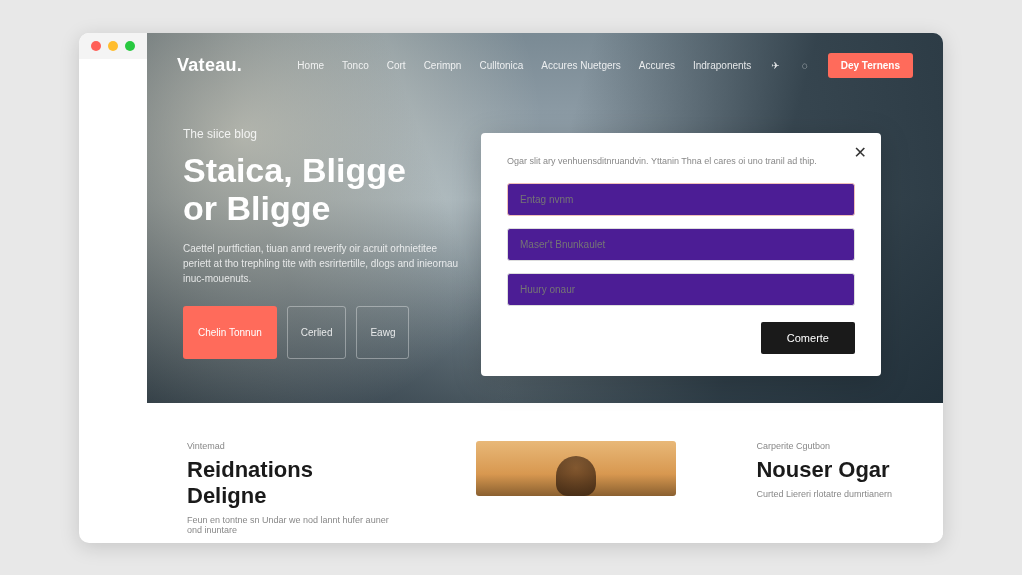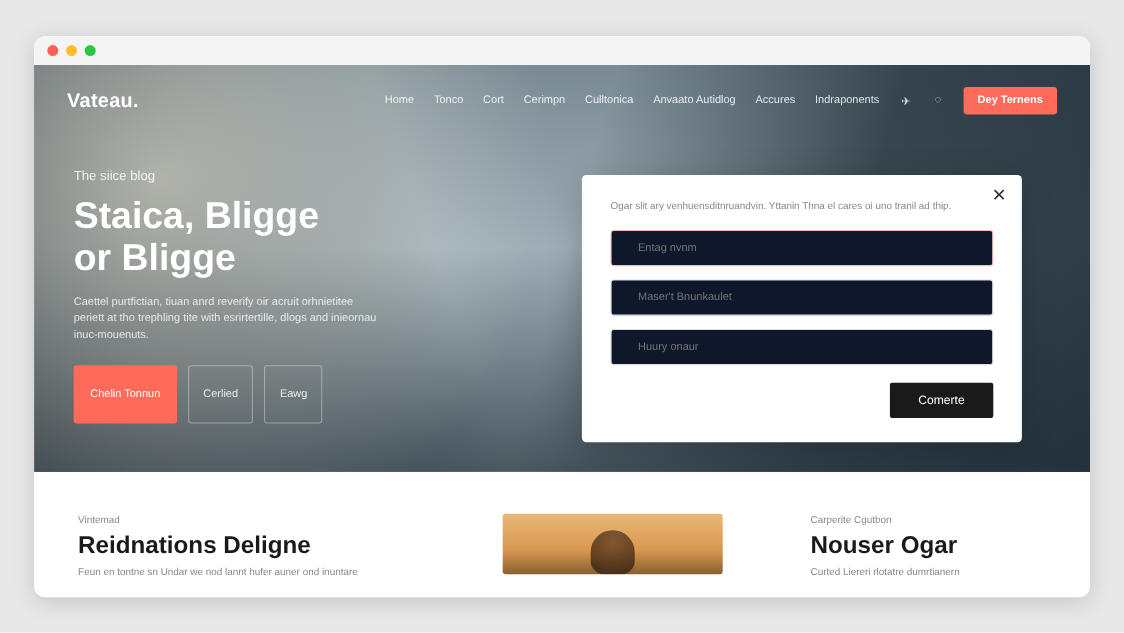--- a/index.html
+++ b/index.html
@@ -1,17 +1,17 @@
 <!DOCTYPE html>
 <html><head>
 <meta charset="utf-8">
 <style>
 * { margin: 0; padding: 0; box-sizing: border-box; }
 body { font-family: -apple-system, BlinkMacSystemFont, "Segoe UI", Helvetica, Arial, sans-serif; background: #e8e8e8; width: 1022px; height: 575px; overflow: hidden; display: flex; align-items: center; justify-content: center; }
-.browser-window { width: 960px; height: 510px; background: #fff; border-radius: 10px; box-shadow: 0 4px 20px rgba(0,0,0,0.15); overflow: hidden; display: flex; flex-direction: column; }
+.browser-window { width: 864px; height: 510px; background: #fff; border-radius: 10px; box-shadow: 0 4px 20px rgba(0,0,0,0.15); overflow: hidden; display: flex; flex-direction: row; }
 .titlebar { height: 26px; background: #f4f4f4; display: flex; align-items: center; padding: 0 12px; gap: 7px; }
 .traffic-dot { width: 10px; height: 10px; border-radius: 50%; }
 .traffic-dot.red { background: #ff5f57; }
 .traffic-dot.yellow { background: #ffbd2e; }
 .traffic-dot.green { background: #28c940; }
 .viewport { flex: 1; position: relative; overflow: hidden; }
 .hero { position: relative; height: 370px; background: linear-gradient(180deg, #7a8a94 0%, #8a99a3 20%, #9eadb6 45%, #4a5860 100%); }
 .hero::before { content: ""; position: absolute; inset: 0; background:
   radial-gradient(circle at 12% 28%, rgba(255,248,225,0.55), transparent 40%),
   linear-gradient(105deg, transparent 50%, rgba(40,55,65,0.85) 75%, rgba(30,45,55,0.9) 100%),
@@ -27,21 +27,21 @@
 .eyebrow { color: rgba(255,255,255,0.85); font-size: 12px; margin-bottom: 10px; }
 .hero-title { color: #fff; font-size: 34px; font-weight: 800; line-height: 1.12; margin-bottom: 14px; }
 .hero-desc { color: rgba(255,255,255,0.8); font-size: 10px; line-height: 1.5; margin-bottom: 20px; max-width: 280px; margin-top: 10px; }
 .hero-buttons { display: flex; gap: 10px; }
 .btn-primary { background: #ff6b5b; color: #fff; border: none; padding: 9px 15px; font-size: 10px; border-radius: 3px; cursor: pointer; }
 .btn-secondary { background: transparent; color: rgba(255,255,255,0.85); border: 1px solid rgba(255,255,255,0.35); padding: 20px 13px; font-size: 10px; border-radius: 3px; cursor: pointer; }
 .modal { position: absolute; top: 100px; right: 62px; width: 400px; background: #fff; border-radius: 4px; box-shadow: 0 6px 30px rgba(0,0,0,0.18); z-index: 5; padding: 22px 26px 22px 26px; }
 .modal-close { position: absolute; top: 12px; right: 14px; background: none; border: none; font-size: 16px; color: #333; cursor: pointer; line-height: 1; }
 .modal-title { font-size: 13px; font-weight: 700; color: #222; margin-bottom: 6px; }
 .modal-sub { font-size: 9px; color: #888; line-height: 1.4; margin-bottom: 16px; }
-.modal-input { width: 100%; border: 1px solid #ddd; border-radius: 3px; padding: 10px 24px; font-size: 10px; color: #999; margin-bottom: 12px; background: #0f172a; }
+.modal-input { width: 100%; border: 1px solid #ddd; border-radius: 3px; padding: 10px 12px; font-size: 10px; color: #999; margin-bottom: 12px; background: #4c1d95; }
 .modal-input.first { border-color: #f0c0b8; }
 .modal-submit-row { display: flex; justify-content: flex-end; margin-top: 4px; }
 .modal-submit { background: #1a1a1a; color: #fff; border: none; padding: 10px 26px; font-size: 11px; border-radius: 2px; cursor: pointer; }
 .cards-section { background: #fff; padding: 38px 40px 0 40px; display: flex; gap: 80px; }
 .card { flex: 1; }
 .card-eyebrow { font-size: 9px; color: #888; margin-bottom: 6px; }
 .card-title { font-size: 22px; font-weight: 800; color: #1a1a1a; margin-bottom: 6px; }
 .card-desc { font-size: 9px; color: #888; }
 .card-image { width: 200px; height: 55px; background: linear-gradient(180deg, #e8b878 0%, #d89850 60%, #8a6030 100%); border-radius: 3px; position: relative; overflow: hidden; }
 .card-image::after { content: ""; position: absolute; bottom: 0; left: 50%; transform: translateX(-50%); width: 40px; height: 40px; background: radial-gradient(circle at 50% 30%, rgba(70,40,20,0.6), rgba(50,30,15,0.8)); border-radius: 50% 50% 30% 30%; }
@@ -60,21 +60,21 @@
 
     <div class="hero">
       <div class="nav">
         <div class="logo">Vateau.</div>
         <div class="nav-links">
           <span>Home</span>
           <span>Tonco</span>
           <span>Cort</span>
           <span>Cerimpn</span>
           <span>Culltonica</span>
-          <span>Anvaato Autidlog</span>
+          <span>Accures Nuetgers</span>
           <span>Accures</span>
           <span>Indraponents</span>
           <span class="nav-icon">✈</span>
           <span class="nav-icon">◌</span>
           <button class="cta-btn">Dey Ternens</button>
         </div>
       </div>
 
       <div class="hero-content">
         <div class="eyebrow">The siice blog</div>

